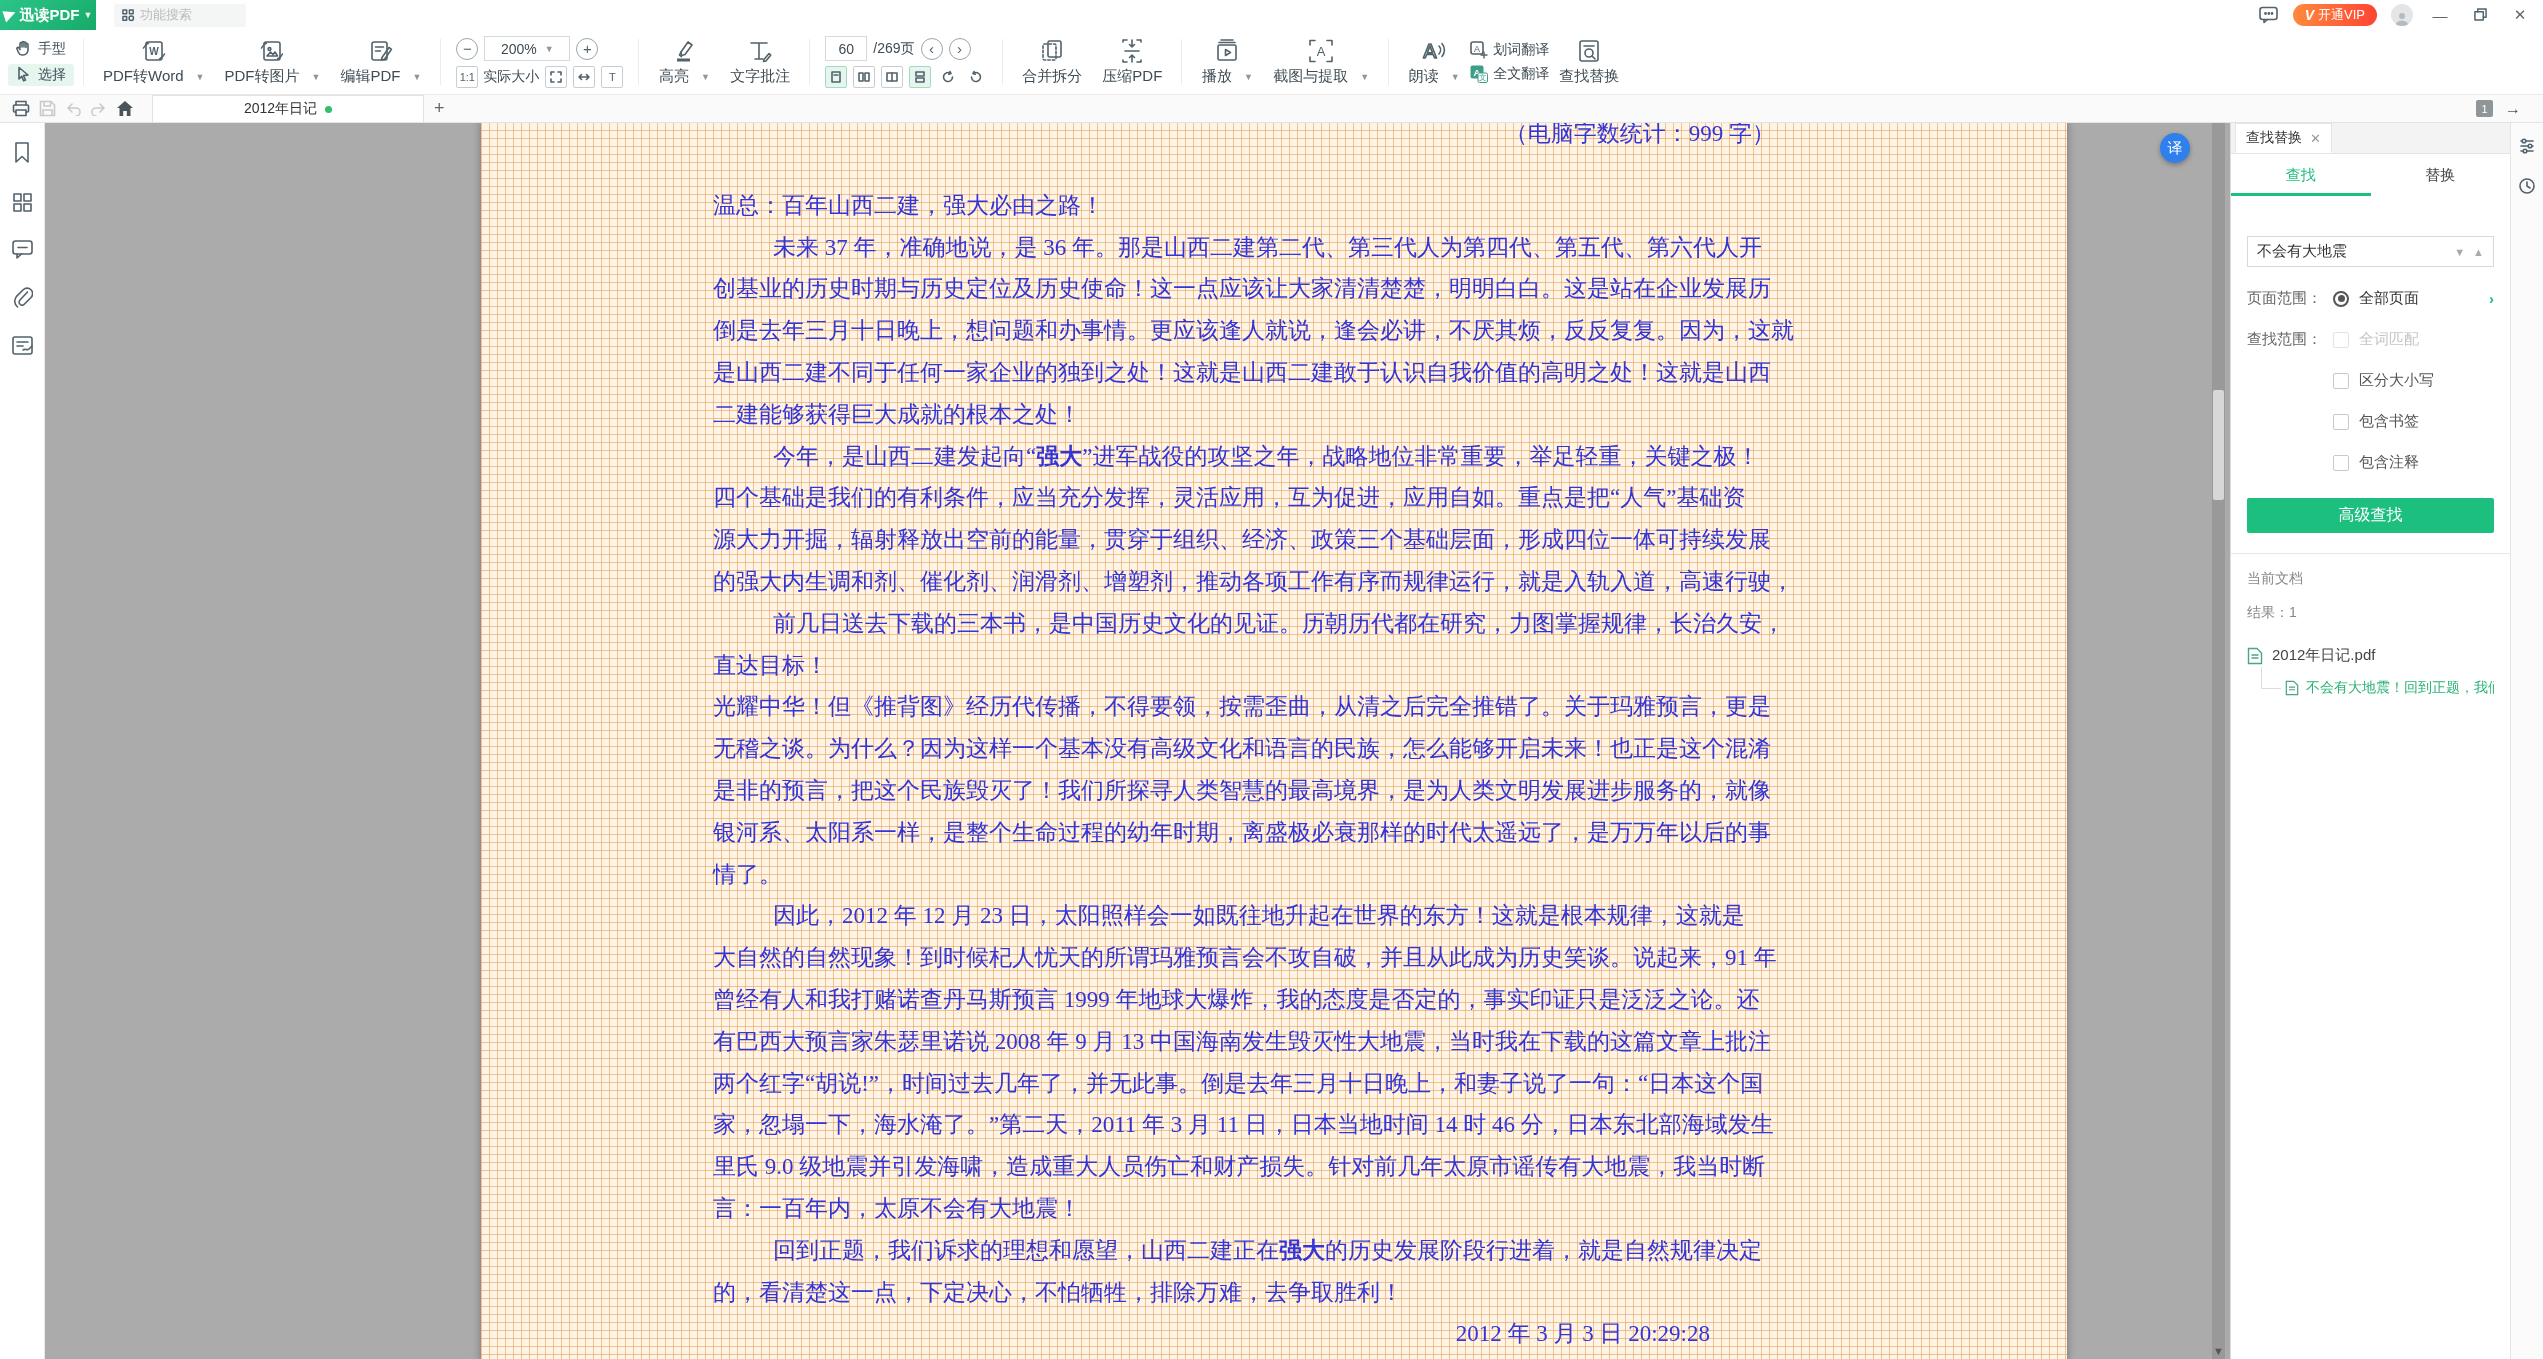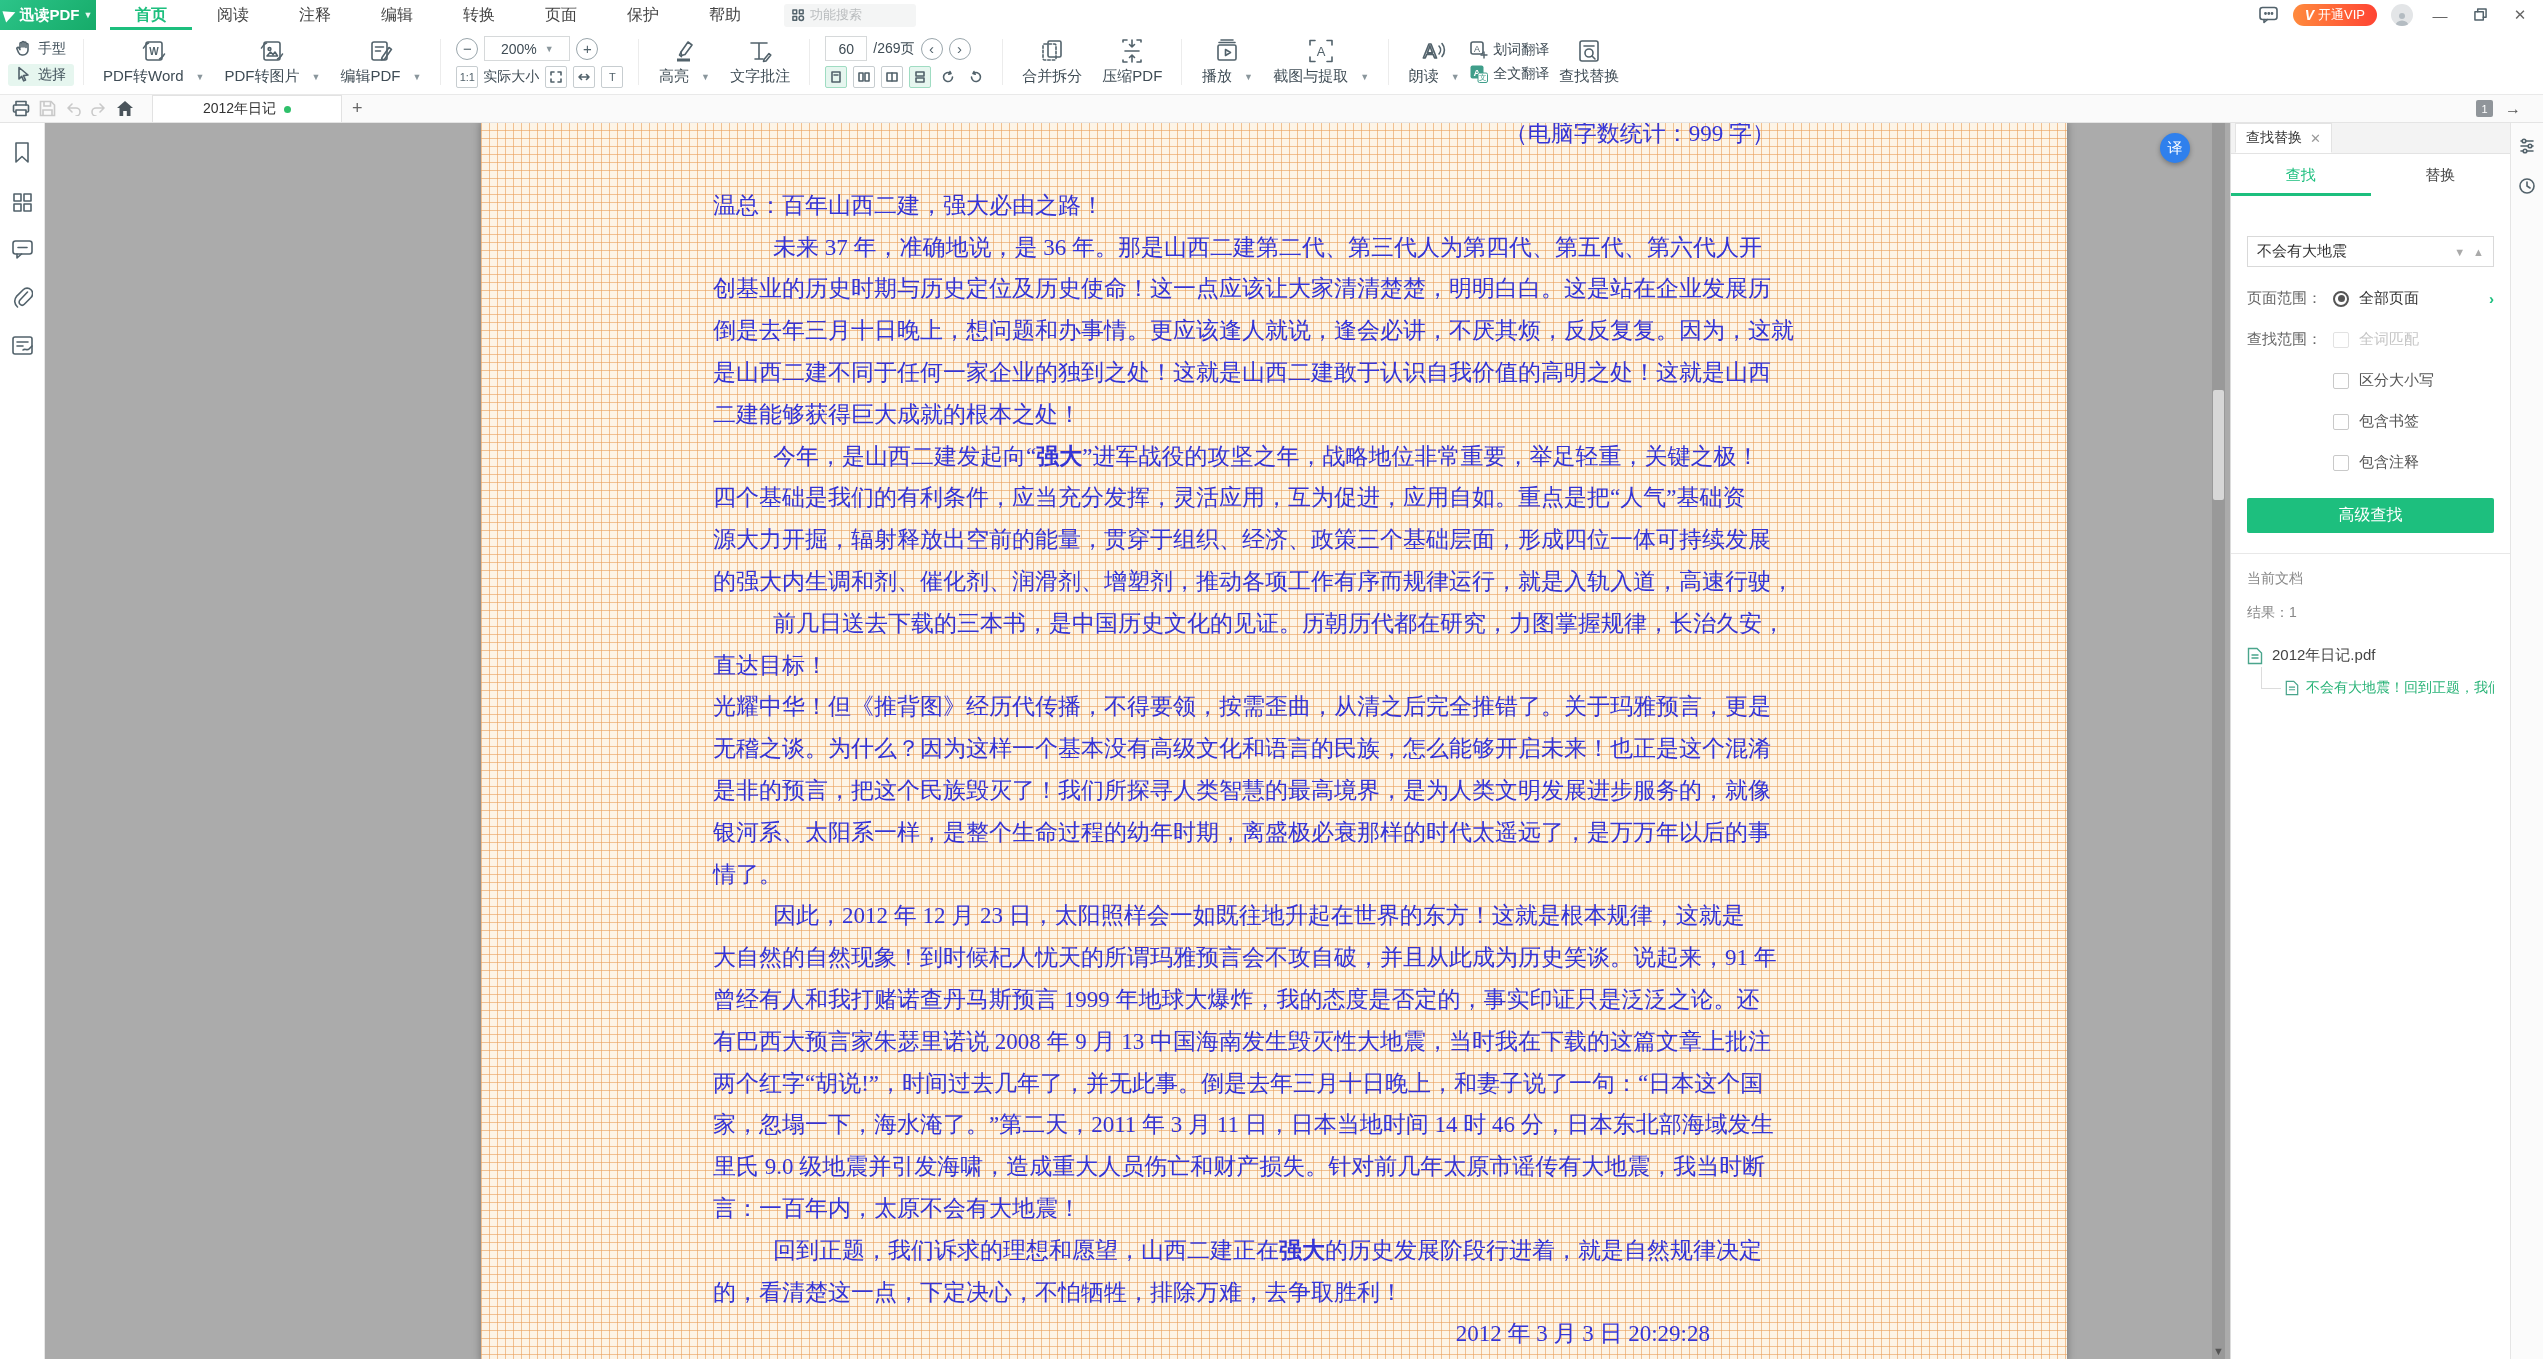--- a/index.html
+++ b/index.html
@@ -47,21 +47,21 @@
   .actual { display:flex; align-items:center; gap:5px; font-size:14px; color:#3f4c55; }
   .page-box { width:42px; height:25px; border:1px solid #d6d9da; display:flex; align-items:center; justify-content:center; font-size:14px; color:#3f4c55; }
   .page-total { font-size:14px; color:#3f4c55; }
   .stack2 { display:flex; flex-direction:column; gap:6px; font-size:14px; color:#3f4c55; }
   .stack2 .row { display:flex; align-items:center; gap:5px; white-space:nowrap; }
   .ticon { width:26px; height:26px; }
 
   
   .tabbar { height:28px; background:#fafafa; border-bottom:1px solid #e4e4e4; display:flex; align-items:center; padding:0 8px; }
   .tb-ic { width:26px; display:flex; justify-content:center; }
-  .doc-tab { margin-left:14px; width:190px; height:27px; background:#fff; border:1px solid #e2e2e2; border-bottom:none;
+  .doc-tab { margin-left:14px; width:272px; height:27px; background:#fff; border:1px solid #e2e2e2; border-bottom:none;
     display:flex; align-items:center; justify-content:center; gap:8px; font-size:14px; color:#333; }
   .green-dot { width:7px; height:7px; border-radius:50%; background:#2ec06a; }
   .tab-plus { margin-left:10px; font-size:18px; color:#666; }
   .tabbar-right { margin-left:auto; display:flex; align-items:center; gap:12px; padding-right:14px; }
   .page-badge { width:17px; height:17px; background:#90959a; color:#fff; border-radius:2px; font-size:11px;
     display:flex; align-items:center; justify-content:center; }
   .panel-arrow { font-size:16px; color:#555; font-weight:bold; }
 
   
   .main { display:flex; height:1236px; }
@@ -128,30 +128,20 @@
     align-items:center; padding-top:14px; gap:22px; }
 </style>
 </head>
 <body>
 
 <div class="menubar">
   <div class="logo-block">
     <span class="logo-glyph"></span>
     <span>迅读PDF</span>
     <span class="logo-caret">▼</span>
-  </div>
-  <div class="menu-tabs">
-    <div class="menu-tab active">首页</div>
-    <div class="menu-tab">阅读</div>
-    <div class="menu-tab">注释</div>
-    <div class="menu-tab">编辑</div>
-    <div class="menu-tab">转换</div>
-    <div class="menu-tab">页面</div>
-    <div class="menu-tab">保护</div>
-    <div class="menu-tab">帮助</div>
   </div>
   <div class="fn-search">
     <svg class="icon" width="13" height="13" viewBox="0 0 14 14">
         <rect x="1" y="1" width="4" height="4"></rect>
         <rect x="1" y="8" width="4" height="4"></rect>
         <rect x="8" y="1" width="4" height="4"></rect>
         <circle cx="10" cy="10" r="2.4"></circle>
       </svg>
     <span>功能搜索</span>
   </div>

